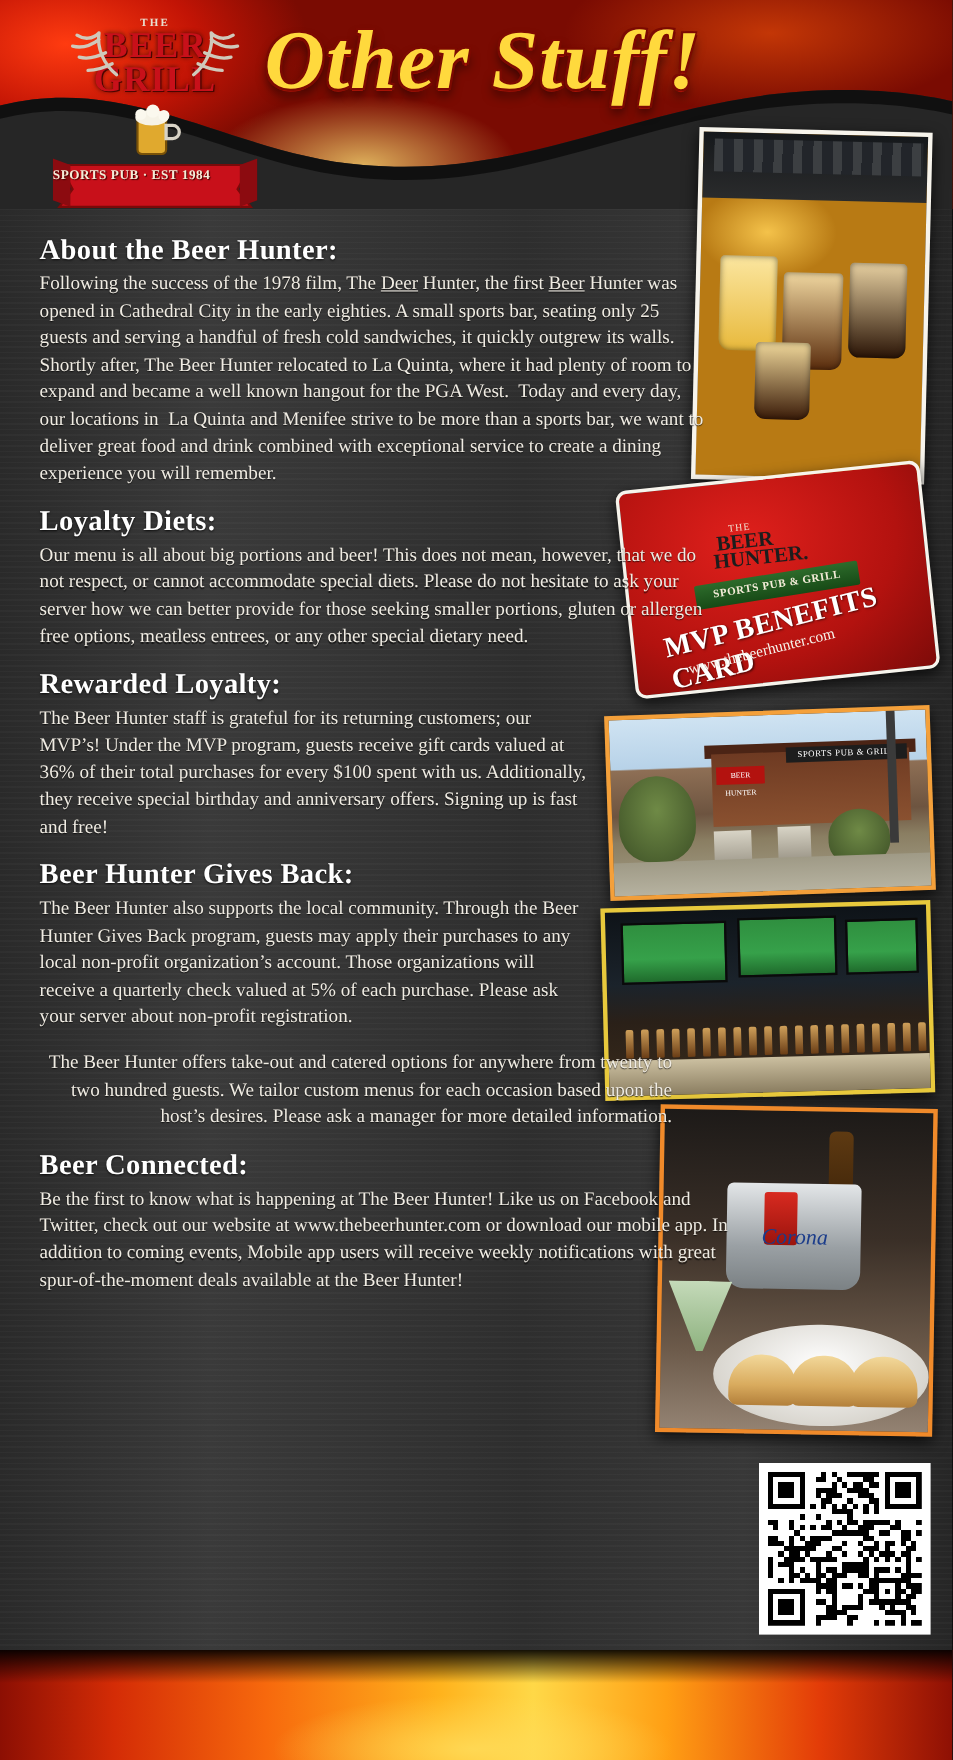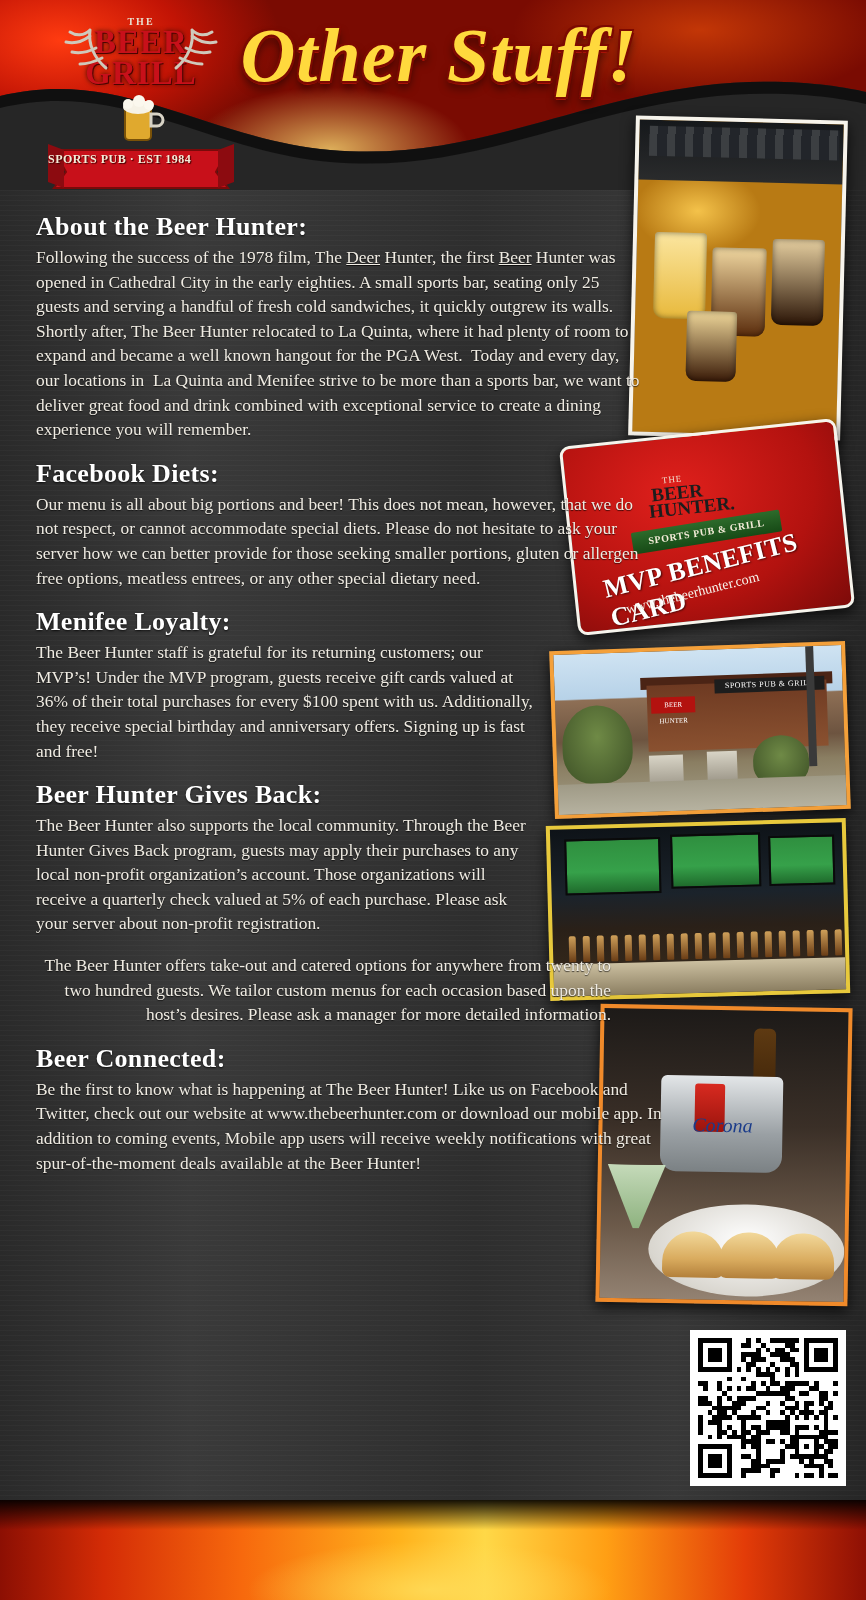--- a/index.html
+++ b/index.html
@@ -432,26 +432,26 @@
   </div>
 
   <div class="content">
 
     <div class="sec">
       <h2>About the Beer Hunter:</h2>
       <p class="w-mid">Following the success of the 1978 film, The <span class="u">Deer</span> Hunter, the first <span class="u">Beer</span> Hunter was opened in Cathedral City in the early eighties. A small sports bar, seating only 25 guests and serving a handful of fresh cold sandwiches, it quickly outgrew its walls.&nbsp; Shortly after, The Beer Hunter relocated to La Quinta, where it had plenty of room to expand and became a well known hangout for the PGA West.&nbsp; Today and every day, our locations in&nbsp; La Quinta and Menifee strive to be more than a sports bar, we want to deliver great food and drink combined with exceptional service to create a dining experience you will remember.</p>
     </div>
 
     <div class="sec">
-      <h2>Facebook Diets:</h2>
+      <h2>Loyalty Diets:</h2>
       <p class="w-mid">Our menu is all about big portions and beer!  This does not mean, however, that we do not respect, or cannot accommodate  special diets.  Please do not hesitate to ask your server how we can better provide for those seeking smaller portions, gluten or allergen free options, meatless entrees, or any other special dietary need.</p>
     </div>
 
     <div class="sec">
-      <h2>Menifee Loyalty:</h2>
+      <h2>Rewarded Loyalty:</h2>
       <p class="w-narrow">The Beer Hunter staff is grateful for its returning customers; our MVP’s!   Under the MVP program, guests receive gift cards valued at 36% of their total purchases for every $100 spent with us.  Additionally, they receive special birthday and anniversary offers. Signing up is fast and free!</p>
     </div>
 
     <div class="sec">
       <h2>Beer Hunter Gives Back:</h2>
       <p class="w-narrow">The Beer Hunter also supports the local community. Through the Beer Hunter Gives Back program, guests may apply their purchases to any local non-profit organization’s account.  Those organizations will receive a quarterly check valued at 5% of each purchase.  Please ask your server about non-profit registration.</p>
     </div>
 
     <div class="sec">
       <p class="w-cater">The Beer Hunter offers take-out and catered options for anywhere from twenty to two hundred guests.  We tailor custom menus for each occasion based upon the host’s desires.  Please ask a manager for more detailed information.</p>

